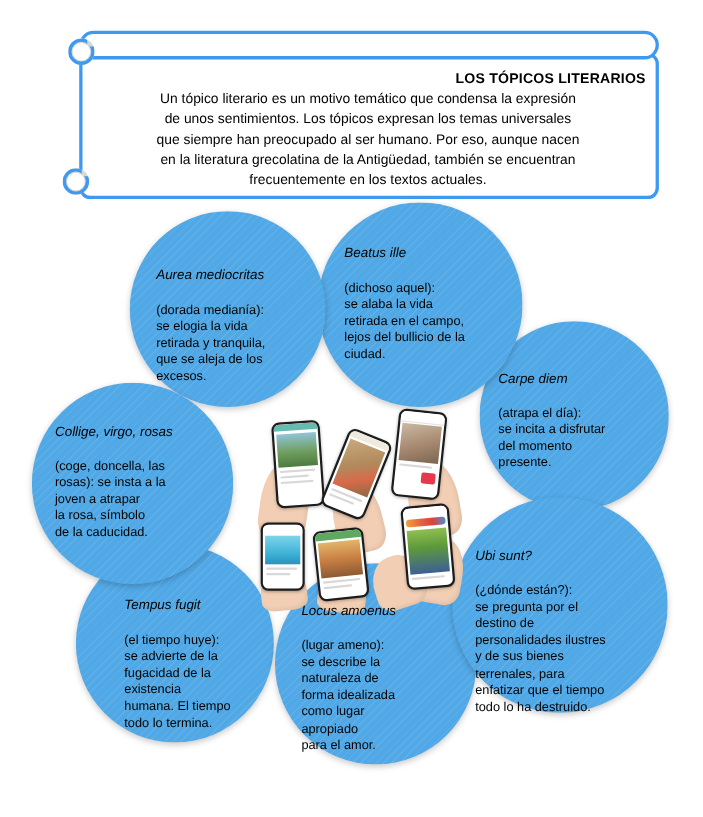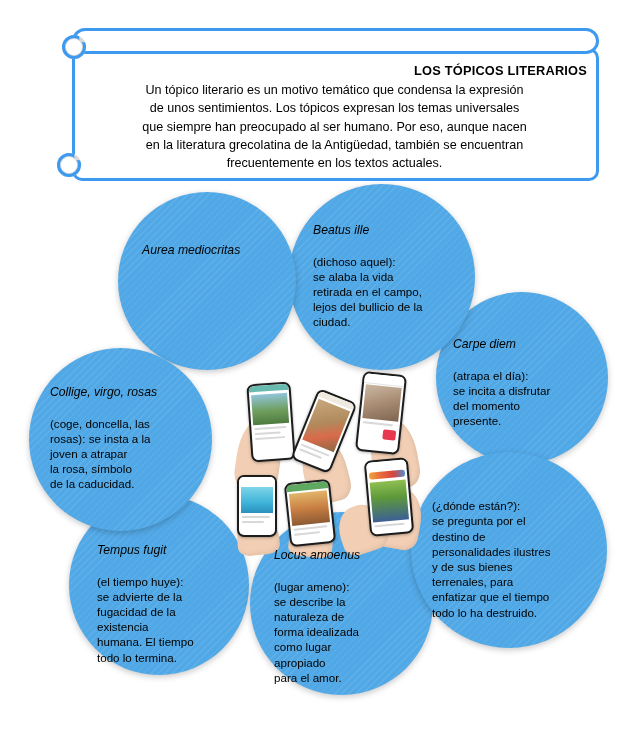--- a/index.html
+++ b/index.html
@@ -298,40 +298,46 @@
         <div class="scr-photo" style="top:10px; height:7px; background:linear-gradient(90deg,#f0a23c,#e8693c,#d9433c,#4e8fd0);border-radius:3px;"></div>
         <div class="scr-photo" style="top:20px; height:40px; background:linear-gradient(#8fbf52 0%,#5f9a3a 40%,#3c5f94 100%);"></div>
         <div class="scr-line" style="top:63px; width:30px;"></div>
       </div>
     </div>
   </div>
 </div>
 
 <div class="circle-text" id="text-aurea" style="z-index:30;">
   <span class="circle-term">Aurea mediocritas</span>
+  <span>(dorada medianía):
+se elogia la vida
+retirada y tranquila,
+que se aleja de los
+excesos.</span>
 </div>
 
 <div class="circle-text" id="text-beatus" style="z-index:30;">
   <span class="circle-term">Beatus ille</span>
   <span>(dichoso aquel):
 se alaba la vida
 retirada en el campo,
 lejos del bullicio de la
 ciudad.</span>
 </div>
 
 <div class="circle-text" id="text-carpe" style="z-index:30;">
   <span class="circle-term">Carpe diem</span>
   <span>(atrapa el día):
 se incita a disfrutar
 del momento
 presente.</span>
 </div>
 
 <div class="circle-text" id="text-ubi" style="z-index:31;">
+  <span class="circle-term">Ubi sunt?</span>
   <span>(¿dónde están?):
 se pregunta por el
 destino de
 personalidades ilustres
 y de sus bienes
 terrenales, para
 enfatizar que el tiempo
 todo lo ha destruido.</span>
 </div>
 
@@ -339,21 +345,21 @@
   <span class="circle-term">Locus amoenus</span>
   <span>(lugar ameno):
 se describe la
 naturaleza de
 forma idealizada
 como lugar
 apropiado
 para el amor.</span>
 </div>
 
-<div class="circle-text" id="text-tempus" style="z-index:30;">
+<div class="circle-text" id="text-tempus" style="z-index:30;margin-left:16px;">
   <span class="circle-term">Tempus fugit</span>
   <span>(el tiempo huye):
 se advierte de la
 fugacidad de la
 existencia
 humana. El tiempo
 todo lo termina.</span>
 </div>
 
 <div class="circle-text" id="text-collige" style="z-index:30;">

